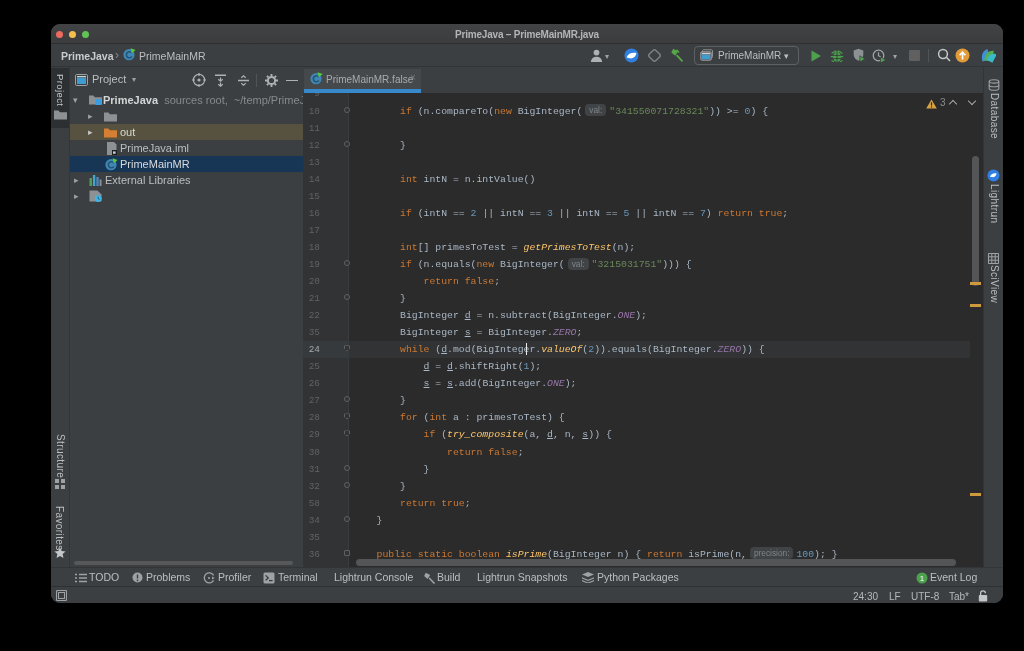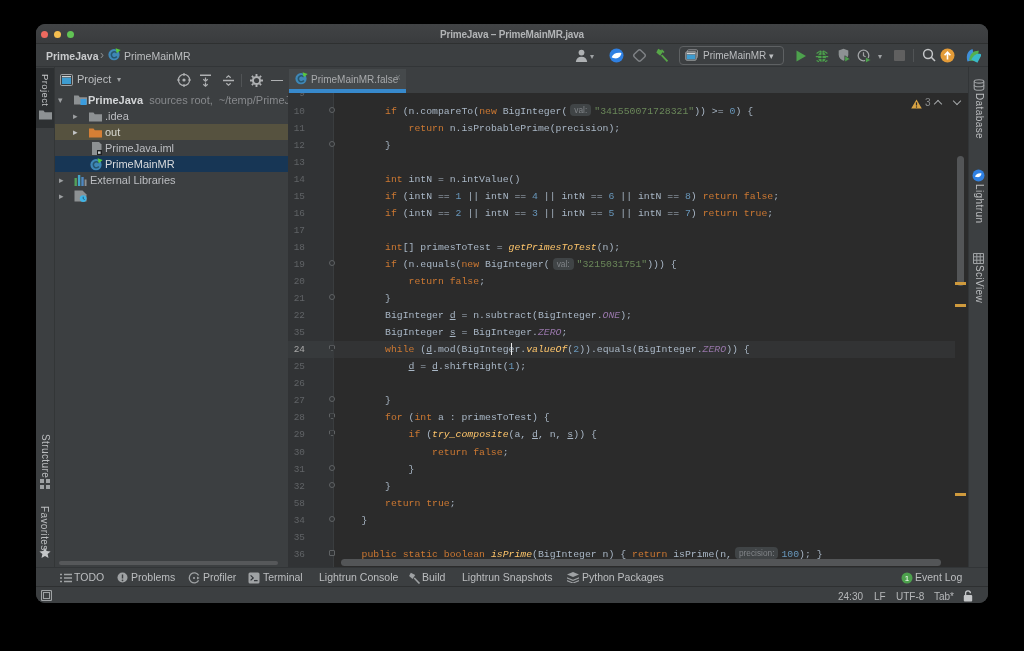--- a/index.html
+++ b/index.html
@@ -1,19 +1,19 @@
 <!DOCTYPE html>
 <html><head><meta charset="utf-8">
 <style>
 *{margin:0;padding:0;box-sizing:border-box}
 svg{display:block}
 html,body{width:1024px;height:651px;background:#000;overflow:hidden}
 body{font-family:"Liberation Sans",sans-serif;position:relative}
 .ab{position:absolute}
-.win{position:absolute;left:36px;top:24px;width:952px;height:579px;background:#3c3f41;border-radius:9px;overflow:hidden}
+.win{position:absolute;left:51px;top:24px;width:952px;height:579px;background:#3c3f41;border-radius:9px;overflow:hidden}
 .tbar{position:absolute;left:0;top:0;width:100%;height:20px;background:linear-gradient(#414345,#3a3c3e);border-bottom:1px solid #2e3030}
 .tl{position:absolute;top:6.5px;width:7px;height:7px;border-radius:50%}
 .title{position:absolute;top:0;left:0;width:100%;height:20px;line-height:21px;text-align:center;font-size:10px;font-weight:700;color:#b2b4b6;letter-spacing:-.2px}
 .toolbar{position:absolute;left:0;top:21px;width:100%;height:21px;background:#3c3f41}
 .crumb{position:absolute;top:4.5px;font-size:10.5px;color:#bcbec0}
 .stripeL{position:absolute;left:0;top:42px;width:18px;height:501px;background:#3c3f41;border-top:1px solid #323537}
 .stripeR{position:absolute;left:932px;top:42px;width:20px;height:501px;background:#3c3f41;border-top:1px solid #323537;border-left:1px solid #323537}
 .vtext{position:absolute;writing-mode:vertical-rl;font-size:10px;color:#bcbec0;letter-spacing:.4px}
 .proj{position:absolute;left:18px;top:42px;width:234px;height:501px;background:#3c3f41;border-top:1px solid #323537;border-left:1px solid #333637;overflow:hidden}
 .row{position:absolute;left:0;width:234px;height:16px;font-size:11px;color:#bcbec2;line-height:16px;white-space:nowrap}
@@ -253,21 +253,20 @@
       </div>
 <div class="row" style="top:25px;left:33px;width:201px;overflow:hidden"><b style="color:#d3d5d7">PrimeJava</b>&nbsp; <span style="color:#87898c">sources root,&nbsp; ~/temp/PrimeJa</span></div>
 <div class="row" style="top:41px">
         <span class="chev" style="left:18px;top:0">▸</span>
       </div>
 <div class="ab" style="left:34px;top:43.5px;">
         <svg width="13" height="11" viewBox="0 0 13 11" xmlns="http://www.w3.org/2000/svg">
           <path d="M0 1.5h4.5l1.3 1.7H13v7.3H0z" fill="#8d9193"></path>
         </svg>
       </div>
-<div class="row" style="top:41px;left:50px">.idea</div>
 <div class="ab" style="left:0;top:57px;width:234px;height:16px;background:#56523f"></div>
 <div class="row" style="top:57px">
         <span class="chev" style="left:18px;top:0;color:#c3c5c7">▸</span>
       </div>
 <div class="ab" style="left:34px;top:59.5px;">
         <svg width="13" height="11" viewBox="0 0 13 11" xmlns="http://www.w3.org/2000/svg">
           <path d="M0 1.5h4.5l1.3 1.7H13v7.3H0z" fill="#d57f35"></path>
         </svg>
       </div>
 <div class="row" style="top:57px;left:50px;color:#d8d9d2">out</div>
@@ -362,33 +361,32 @@
 <div class="fm" style="top:201.1px"></div>
 <div class="fm fp" style="top:252.2px"></div>
 <div class="fm" style="top:303.4px"></div>
 <div class="fm fp" style="top:320.4px"></div>
 <div class="fm fp" style="top:337.4px"></div>
 <div class="fm" style="top:371.6px"></div>
 <div class="fm" style="top:388.6px"></div>
 <div class="fm" style="top:422.7px"></div>
 <div class="fm fq" style="top:456.8px"></div>
 <div class="cl" style="top:10.5px">        <i class="k">if</i> (n.compareTo(<i class="k">new</i> BigInteger(<i class="h">val:</i><i class="s">"341550071728321"</i>)) &gt;= <i class="n">0</i>) {</div>
-<div class="cl" style="top:27.6px">            <i class="k">return</i> n.isProbablePrime(precision);</div>
 <div class="cl" style="top:44.6px">        }</div>
 <div class="cl" style="top:78.7px">        <i class="k">int</i> intN = n.intValue()</div>
-<div class="cl" style="top:95.8px">        <i class="k">if</i> (intN == <i class="n">1</i> || intN == <i class="n">4</i> || intN == <i class="n">6</i> || intN == <i class="n">8</i>) <i class="k">return false</i>;</div>
 <div class="cl" style="top:112.8px">        <i class="k">if</i> (intN == <i class="n">2</i> || intN == <i class="n">3</i> || intN == <i class="n">5</i> || intN == <i class="n">7</i>) <i class="k">return true</i>;</div>
 <div class="cl" style="top:146.9px">        <i class="k">int</i>[] primesToTest = <i class="f">getPrimesToTest</i>(n);</div>
 <div class="cl" style="top:164.0px">        <i class="k">if</i> (n.equals(<i class="k">new</i> BigInteger(<i class="h">val:</i><i class="s">"3215031751"</i>))) {</div>
 <div class="cl" style="top:181.0px">            <i class="k">return false</i>;</div>
 <div class="cl" style="top:198.1px">        }</div>
 <div class="cl" style="top:215.1px">        BigInteger <i class="u">d</i> = n.subtract(BigInteger.<i class="c">ONE</i>);</div>
 <div class="cl" style="top:232.2px">        BigInteger <i class="u">s</i> = BigInteger.<i class="c">ZERO</i>;</div>
 <div class="cl" style="top:249.2px">        <i class="k">while</i> (<i class="u">d</i>.mod(BigInteger.<i class="f">valueOf</i>(<i class="n">2</i>)).equals(BigInteger.<i class="c">ZERO</i>)) {</div>
 <div class="cl" style="top:266.2px">            <i class="u">d</i> = <i class="u">d</i>.shiftRight(<i class="n">1</i>);</div>
+<div class="cl" style="top:283.3px">            <i class="u">s</i> = <i class="u">s</i>.add(BigInteger.<i class="c">ONE</i>);</div>
 <div class="cl" style="top:300.4px">        }</div>
 <div class="cl" style="top:334.4px">            <i class="k">if</i> (<i class="f">try_composite</i>(a, <i class="u">d</i>, n, <i class="u">s</i>)) {</div>
 <div class="cl" style="top:317.4px">        <i class="k">for</i> (<i class="k">int</i> a : primesToTest) {</div>
 <div class="cl" style="top:351.5px">                <i class="k">return false</i>;</div>
 <div class="cl" style="top:368.6px">            }</div>
 <div class="cl" style="top:385.6px">        }</div>
 <div class="cl" style="top:402.7px">        <i class="k">return true</i>;</div>
 <div class="cl" style="top:419.7px">    }</div>
 <div class="cl" style="top:453.8px">    <i class="k">public static boolean</i> <i class="f">isPrime</i>(BigInteger n) { <i class="k">return</i> isPrime(n,<i class="h">precision:</i><i class="n">100</i>); }</div>
 <div class="ab" style="left:222.5px;top:250.2px;width:1px;height:12px;background:#eaeaea"></div>

